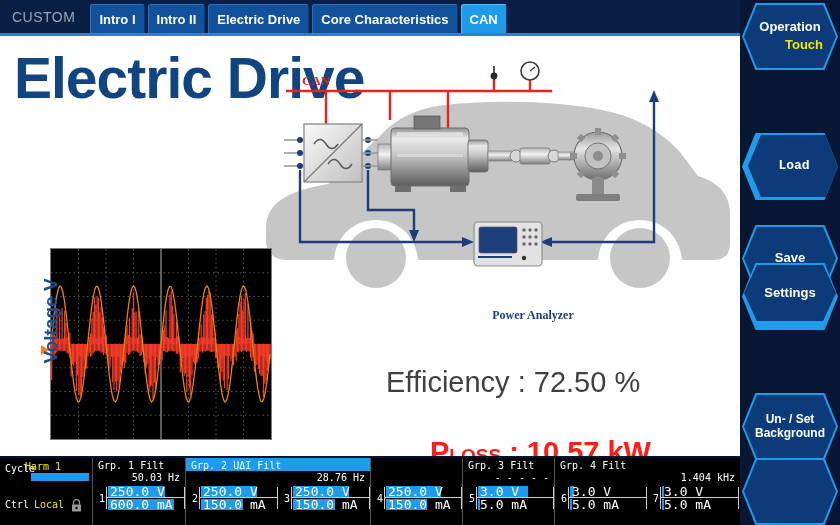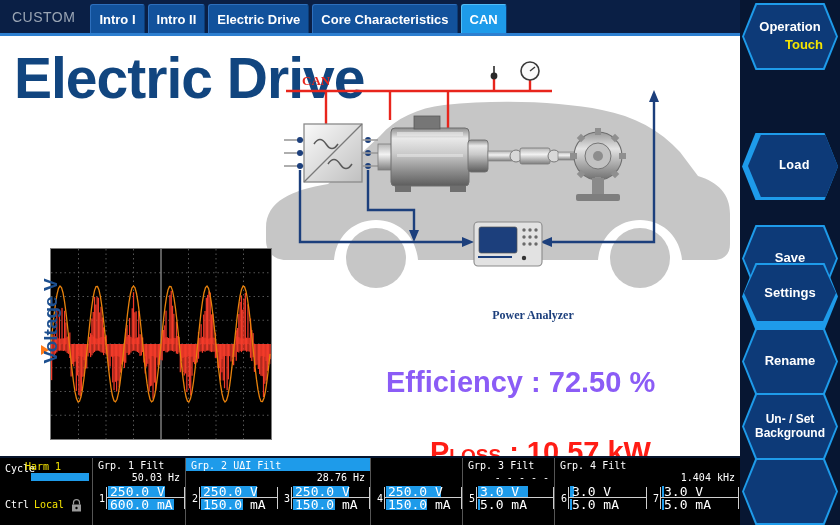--- a/index.html
+++ b/index.html
@@ -73,21 +73,21 @@
     font-size:19px; font-weight:bold; color:#1c4f8f; white-space:nowrap;
   }
   #vfd-label {
     position:absolute; left:68px; top:418px;
     font-size:21px; font-weight:bold; color:#1c4f8f;
   }
 
   
   #efficiency {
     position:absolute; left:386px; top:330px;
-    font-size:29px; font-weight:bold; color:#8b5cf6; white-space:nowrap;
+    font-size:29px; font-weight:normal; color:#404040; white-space:nowrap;
   }
   #ploss {
     position:absolute; left:430px; top:400px;
     font-size:29px; font-weight:bold; color:#ff1d15; white-space:nowrap;
   }
   #ploss .sub { font-size:19px; vertical-align:baseline; }
 
   
   #status {
     position:absolute; left:0; top:458px; width:740px; height:67px;
@@ -792,25 +792,20 @@
     <div class="hexwrap" style="top:181px;margin-top:44px;">
       <div class="hexbtn" style="position:absolute;left:2px;top:2px;width:92px;height:63px;">
         <span>Save</span>
       </div>
     </div>
     <div class="hexwrap" style="top:263px;">
       <div class="hexbtn" style="position:absolute;left:2px;top:2px;width:92px;height:56px;">
         <span>Settings</span>
       </div>
     </div>
-    <div class="hexwrap" style="top:328px;">
-      <div class="hexbtn" style="position:absolute;left:2px;top:2px;width:92px;height:63px;">
-        <span>Rename</span>
-      </div>
-    </div>
     <div class="hexwrap" style="top:393px;">
       <div class="hexbtn small" style="position:absolute;left:2px;top:2px;width:92px;height:63px;white-space:pre-line;">Un- / Set
 Background</div>
     </div>
     <div class="hexwrap" style="top:458px;">
       <div class="hexbtn" style="position:absolute;left:2px;top:2px;width:92px;height:63px;"></div>
     </div>
   </div>
 </div>
 

